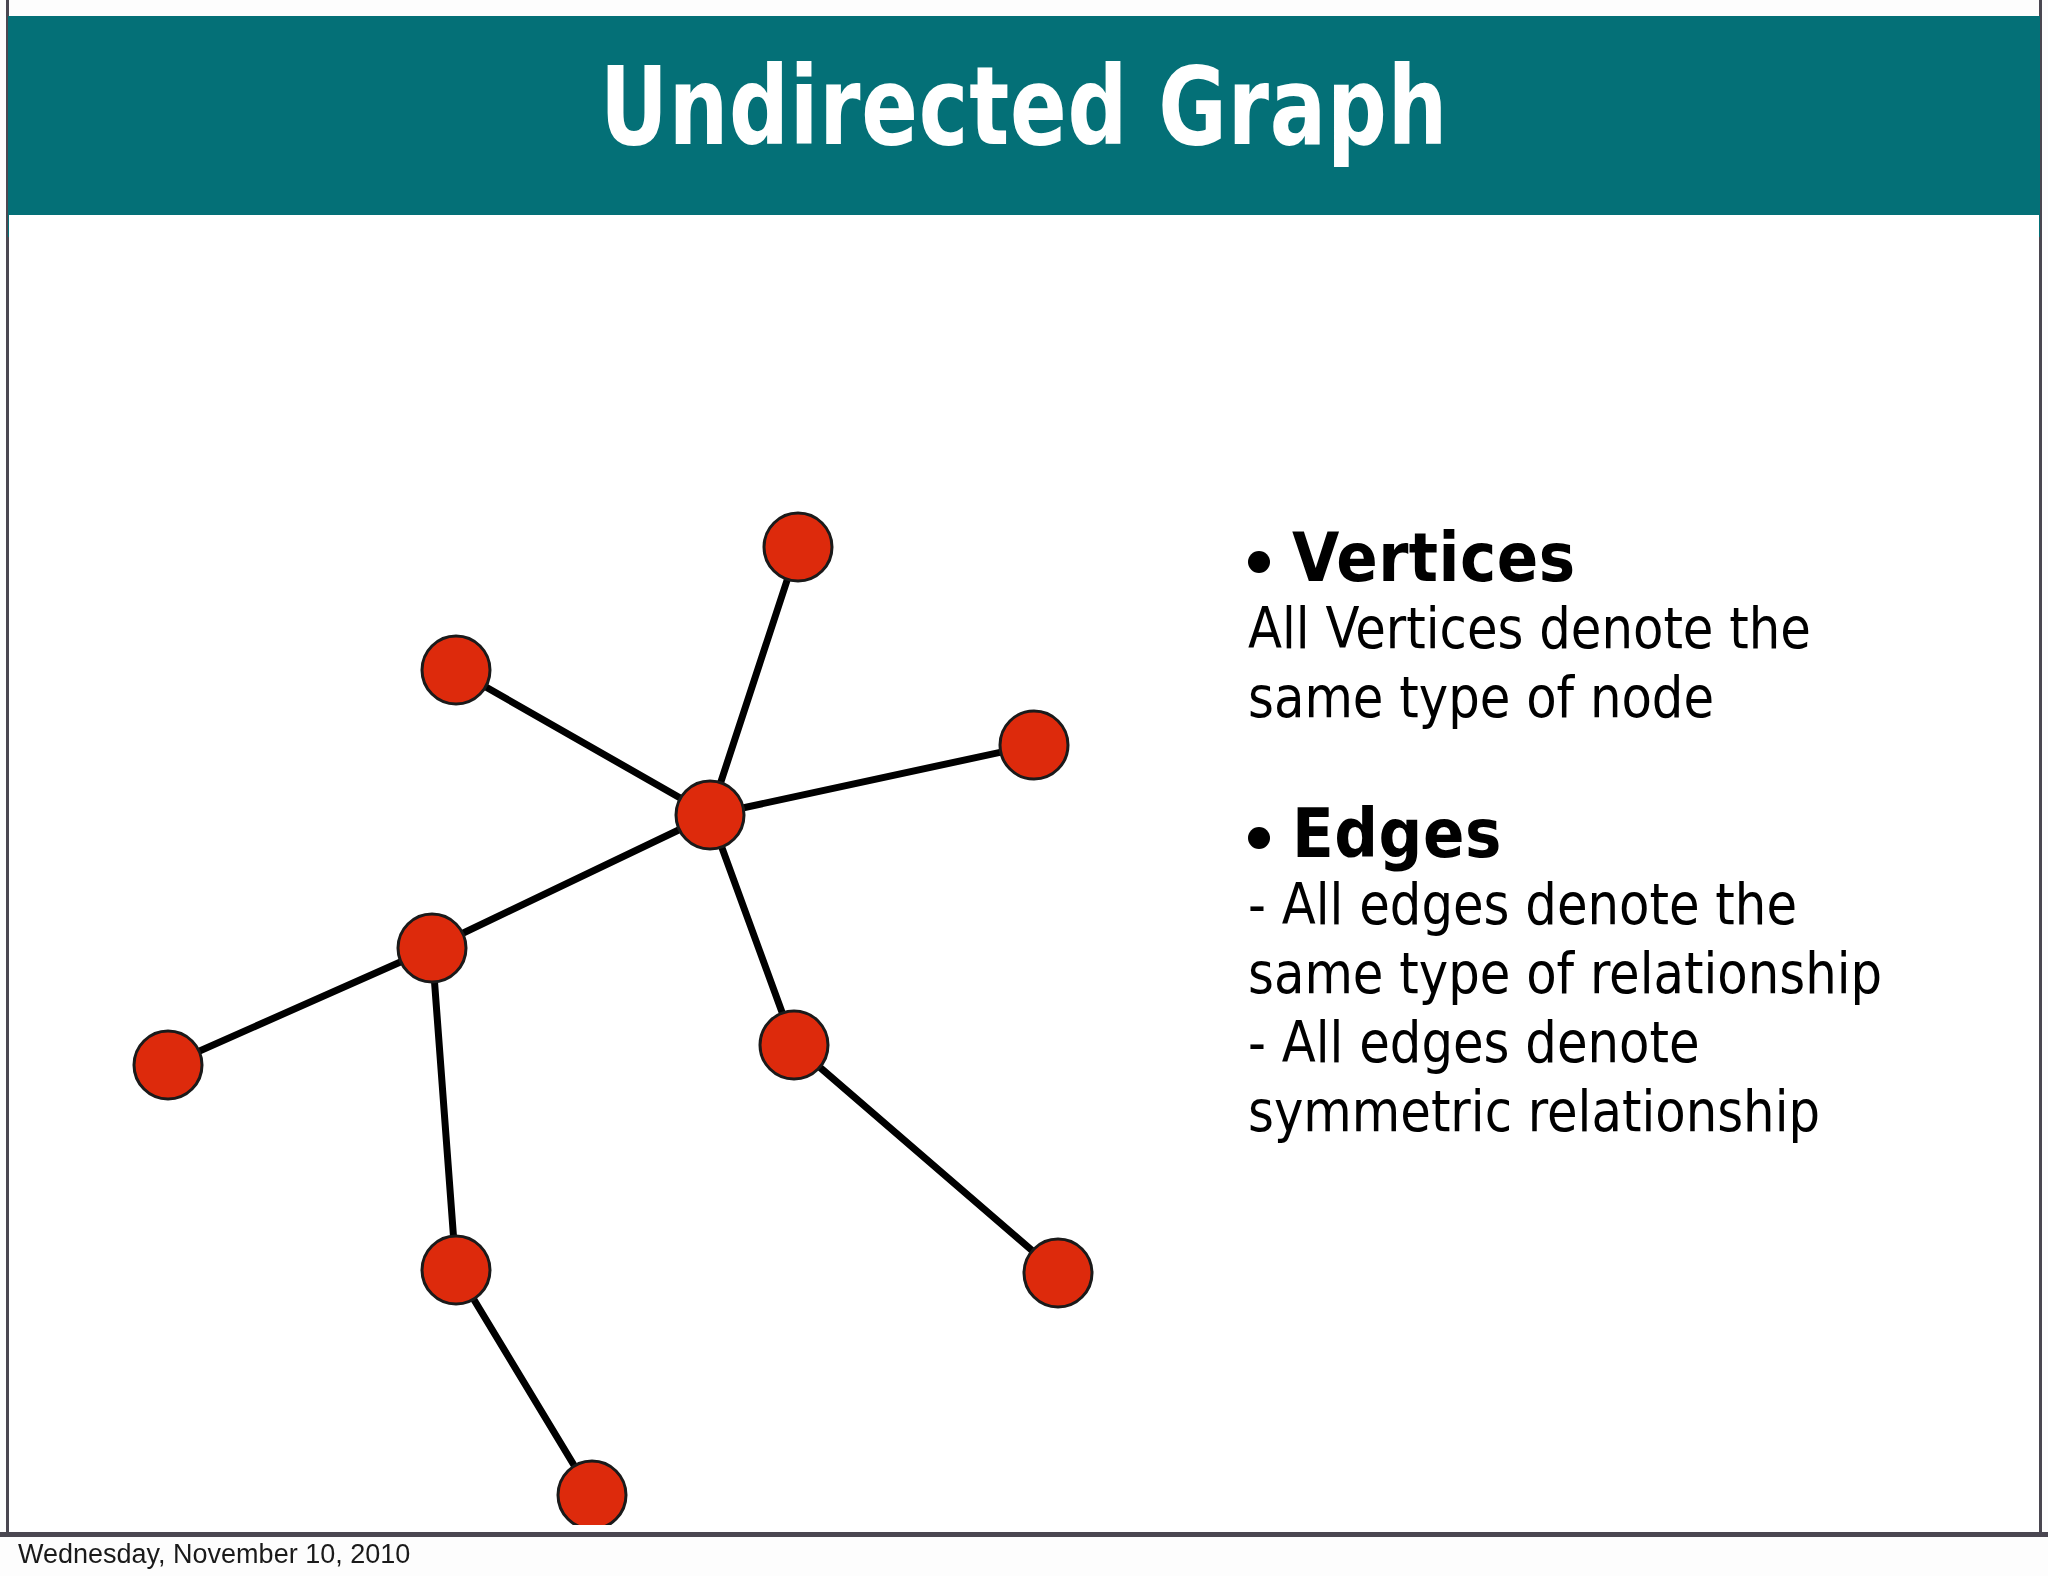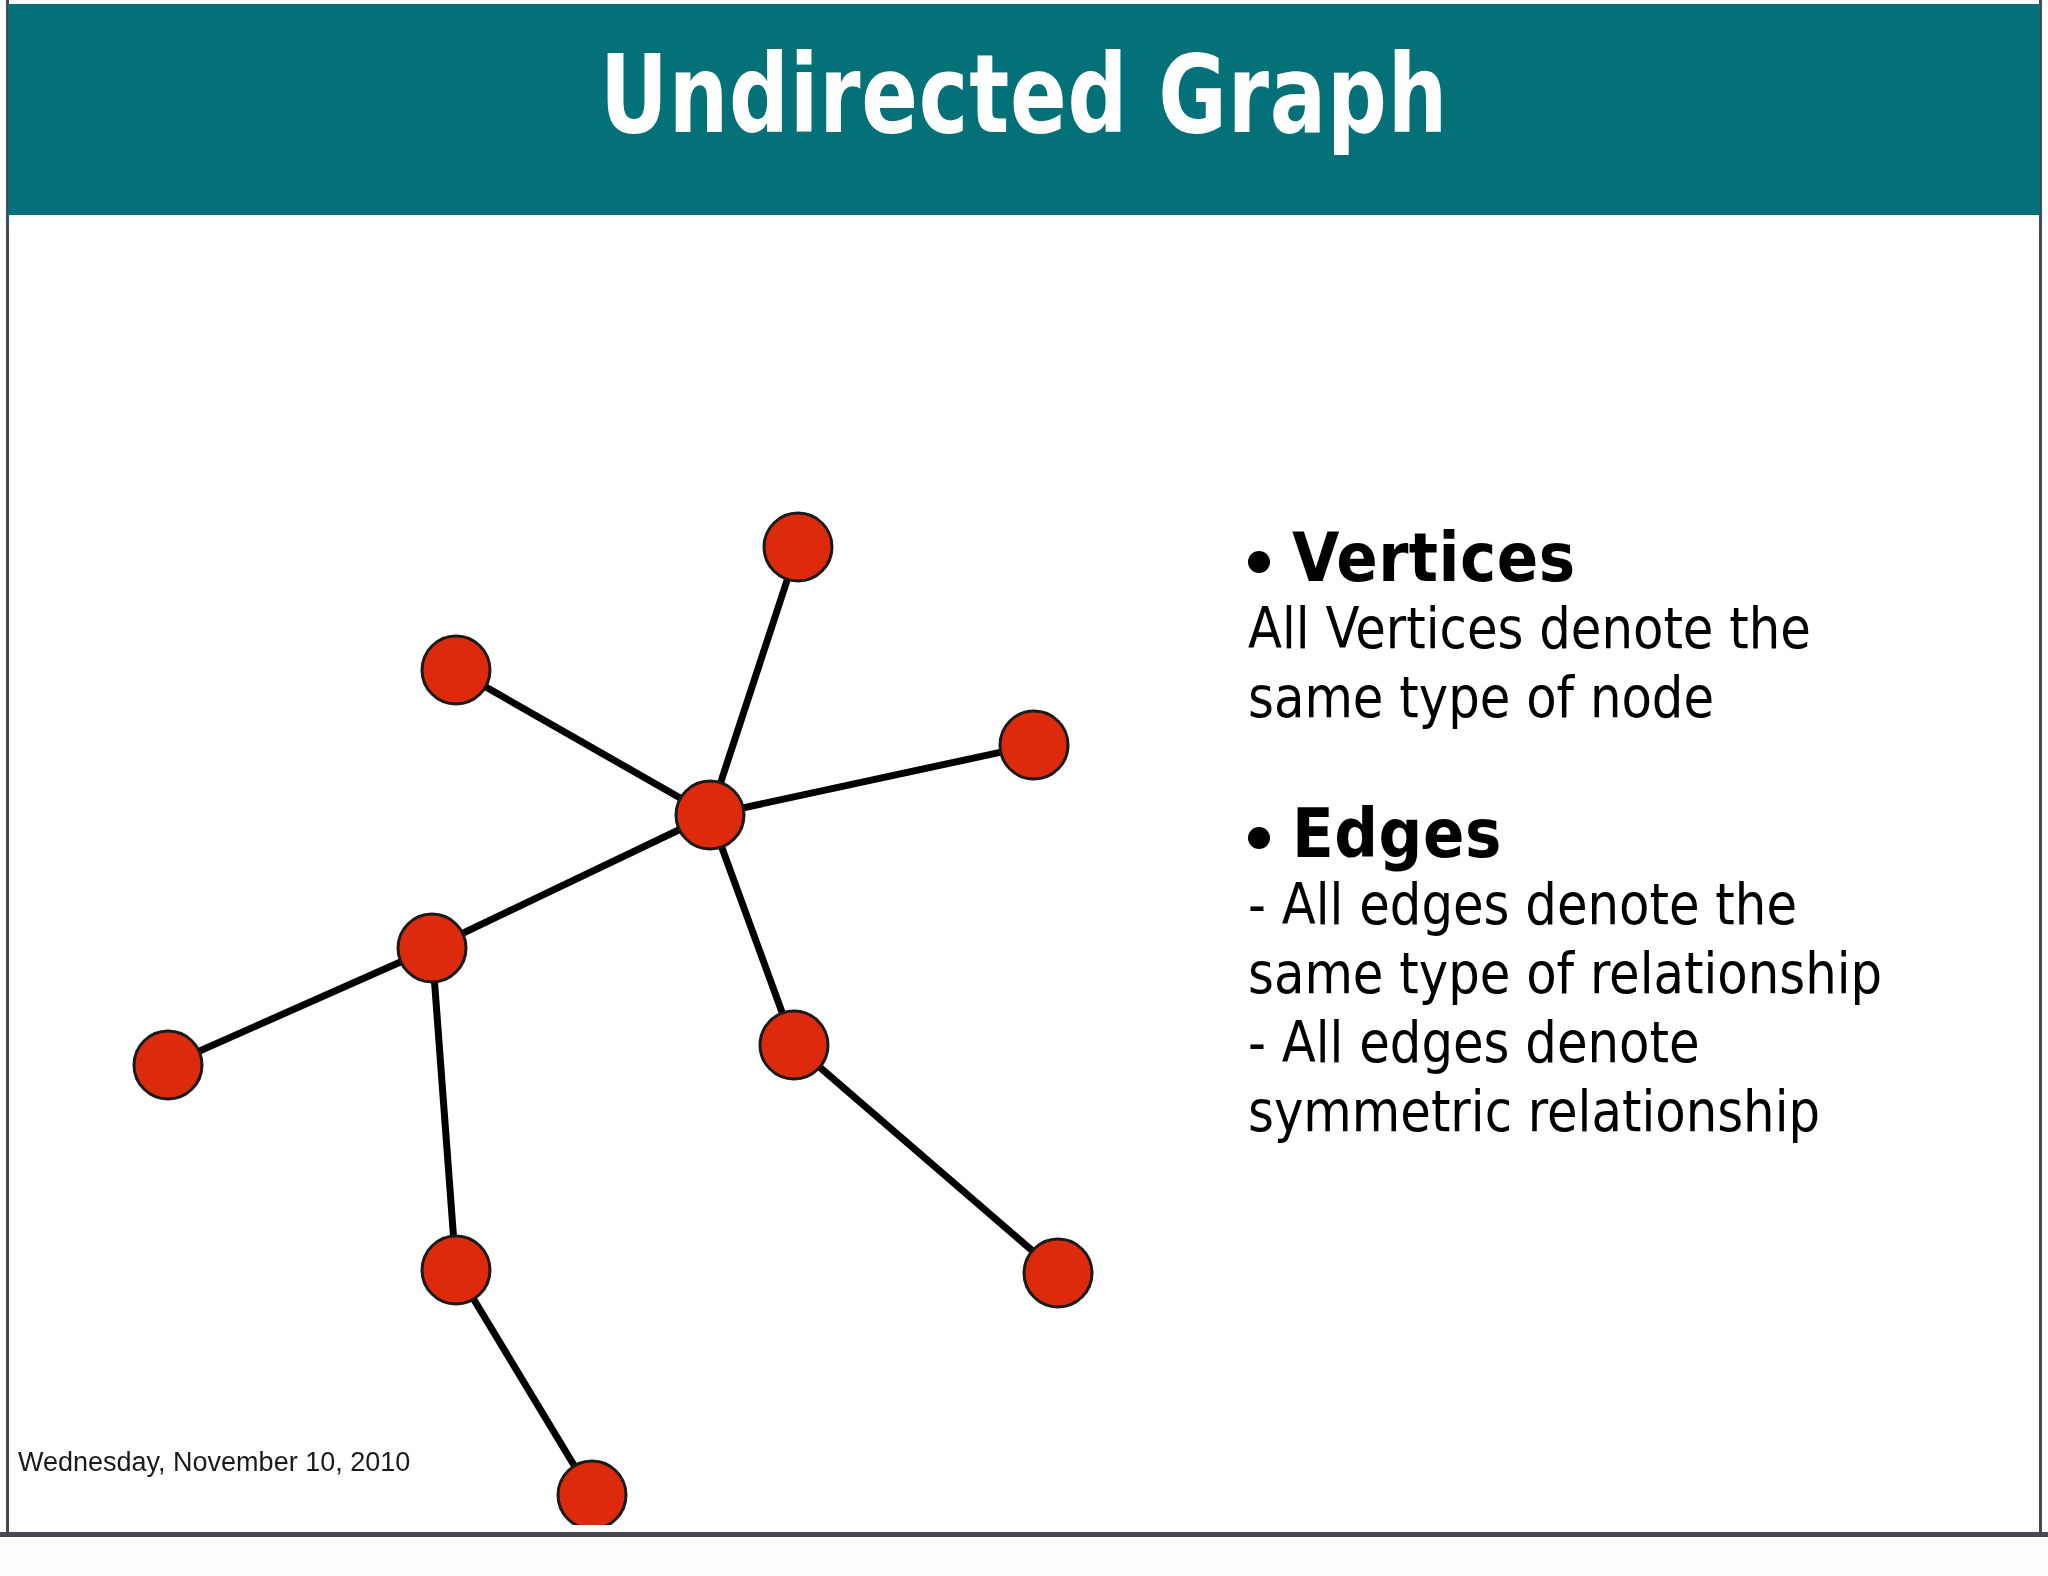--- a/index.html
+++ b/index.html
@@ -39,21 +39,21 @@
     position: absolute;
     left: 0px; top: 1532px;
     width: 2048px; height: 5px;
     background: #4a4751;
   }
 
   
   #banner {
     position: absolute;
     left: 8px;
-    top: 4px;
+    top: 16px;
     width: 2032px;
     height: 221px;
     background: #047077;
     overflow: hidden;
   }
   #banner-title {
     position: absolute;
     left: 0;
     right: 0;
     top: 26px;
@@ -125,21 +125,21 @@
     transform-origin: left center;
   }
   .spacer {
     height: 66px;
   }
 
   
   #footer-date {
     position: absolute;
     left: 18px;
-    top: 1445px;
+    top: 1537px;
     font-family: "Liberation Sans", sans-serif;
     font-size: 27px;
     line-height: 34px;
     color: #1a1a1a;
     white-space: nowrap;
   }
 </style>
 </head>
 <body>
 

